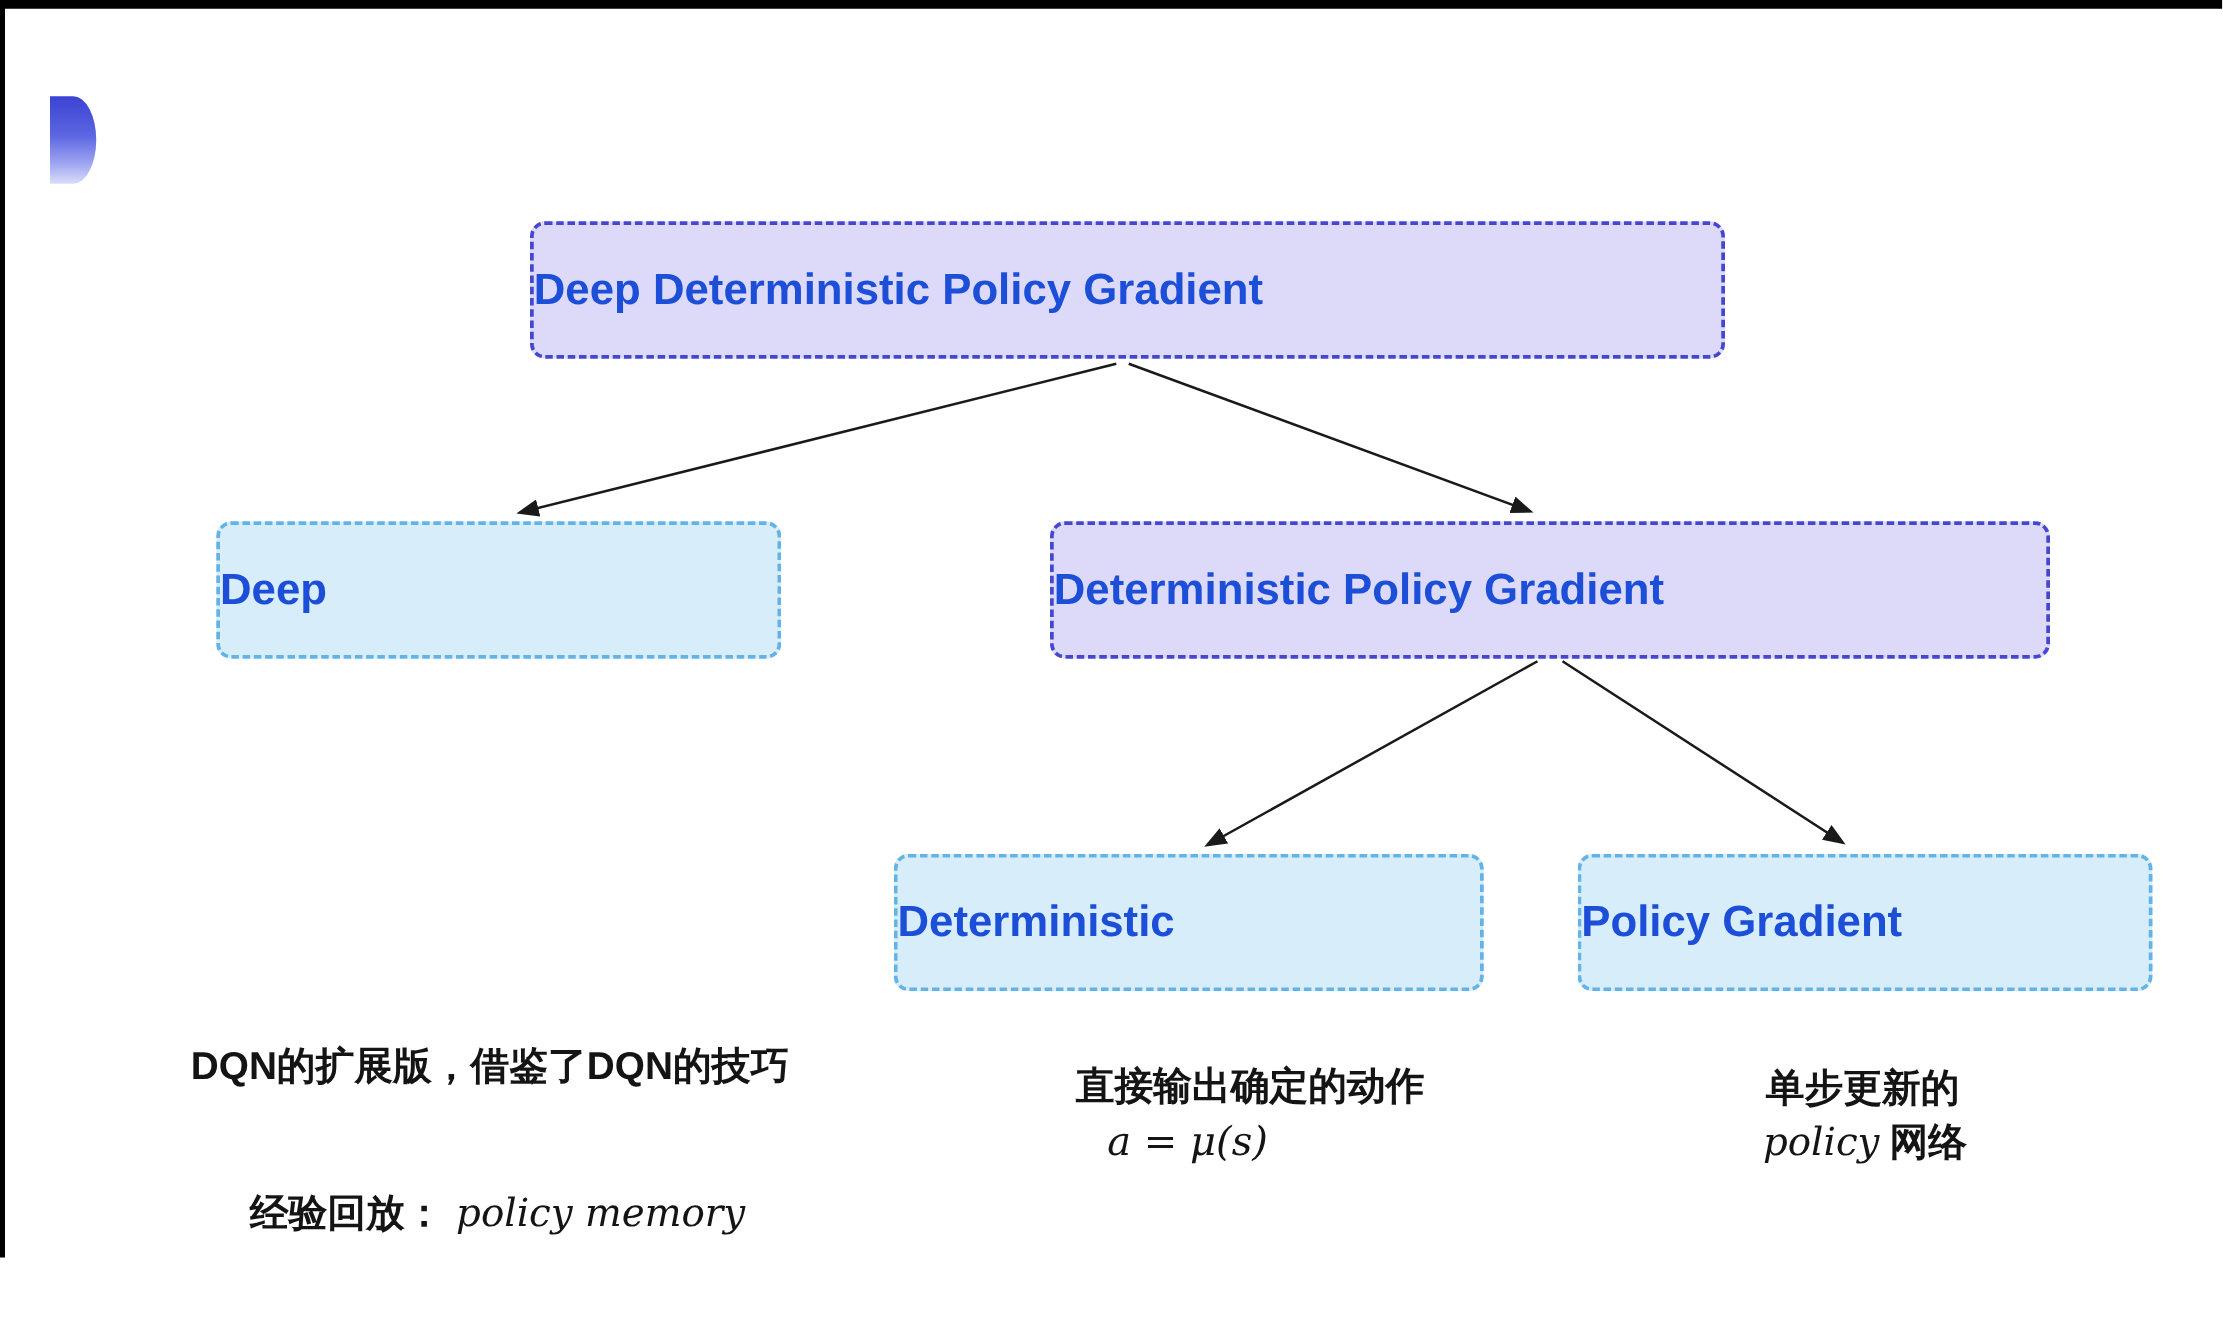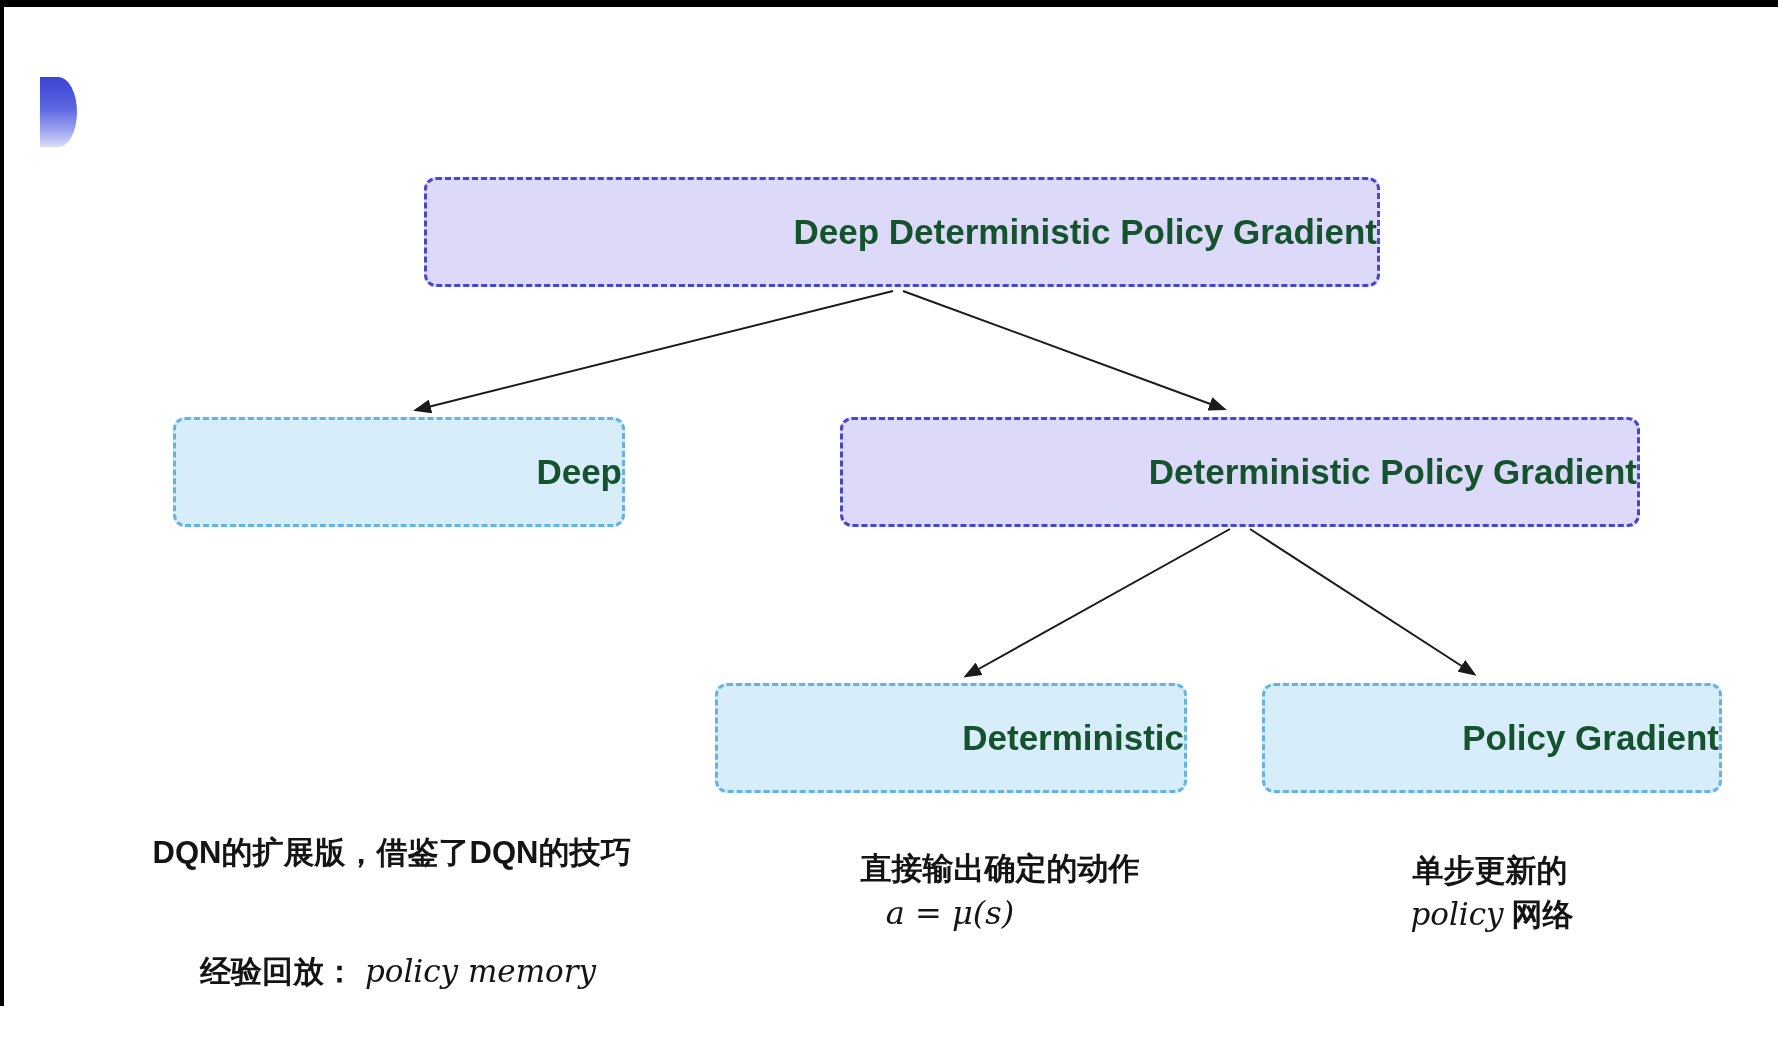--- a/index.html
+++ b/index.html
@@ -17,29 +17,29 @@
     background:linear-gradient(180deg,#3b43d3 0%, #5d66e2 45%, #9aa1ef 75%, #d9ddfa 100%);
   }
   .page-title {
     position:absolute; left:94px; top:76px;
     font-size:54px; font-weight:600; color:#7d7d7d; white-space:nowrap;
     letter-spacing:0.5px;
   }
 
   .node {
     position:absolute; box-sizing:border-box;
-    display:flex; align-items:center; justify-content:flex-end;
-    border-radius:12px; font-size:35px; font-weight:600; color:#14532d;
+    display:flex; align-items:center; justify-content:flex-start;
+    border-radius:12px; font-size:35px; font-weight:600; color:#1d4ed8;
     white-space:nowrap;
   }
   .node-purple { background:#dcdaf8; border:3px dashed #4547d0; }
   .node-blue   { background:#d8edfa; border:3px dashed #63b3e6; }
 
   .node-root { left:424px;  top:177px; width:956px; height:110px; }
-  .node-deep { left:173px;  top:417px; width:452px; height:110px;padding-left:12px; }
+  .node-deep { left:173px;  top:417px; width:452px; height:110px; }
   .node-dpg  { left:840px;  top:417px; width:800px; height:110px; }
   .node-det  { left:715px;  top:683px; width:472px; height:110px; }
   .node-pg   { left:1262px; top:683px; width:460px; height:110px; }
 
   .arrow-layer { position:absolute; left:0; top:0; width:1778px; height:1056px; pointer-events:none; }
   .arrow-layer line { stroke:#1a1a1a; stroke-width:2; }
   .arrow-layer .head { fill:#1a1a1a; }
 
   .note {
     position:absolute; transform:translateX(-50%);

